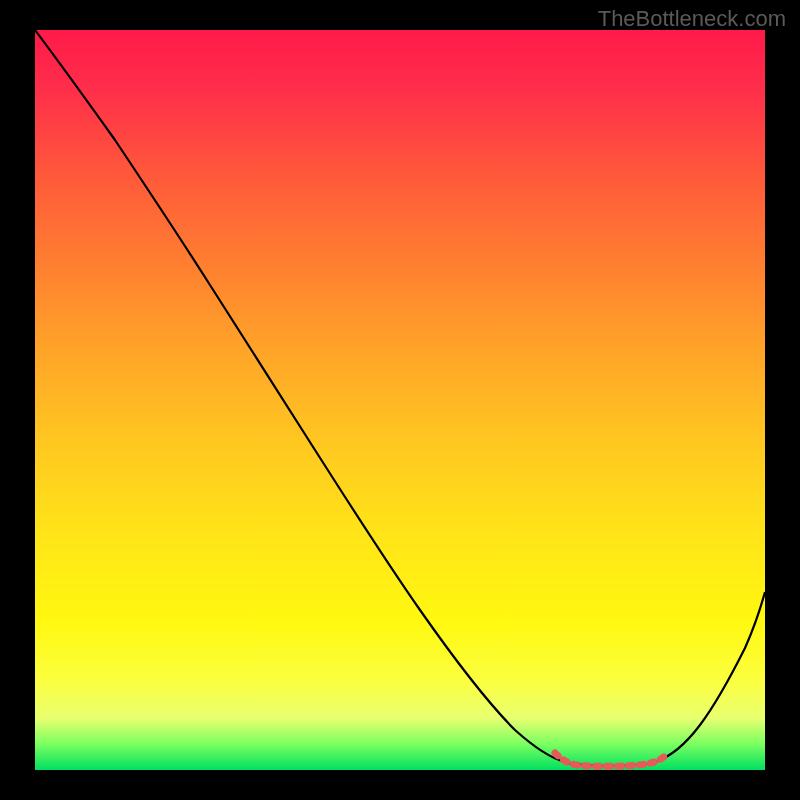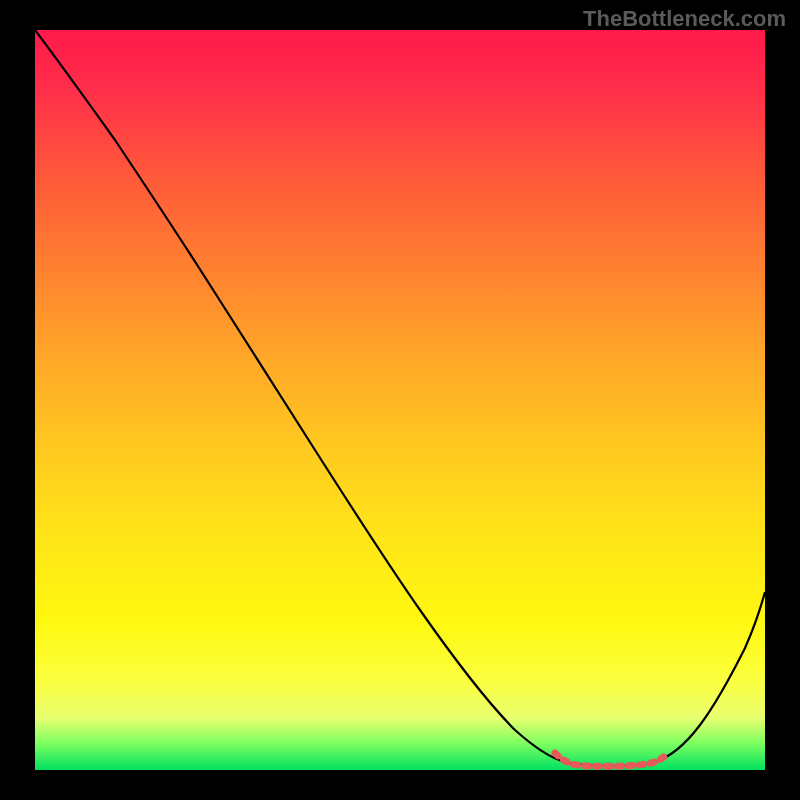--- a/index.html
+++ b/index.html
@@ -9,21 +9,21 @@
       background: #000;
       position: relative;
       font-family: Arial, sans-serif;
     }
     .watermark {
       position: absolute;
       top: 6px;
       right: 14px;
       color: #5a5a5a;
       font-size: 22px;
-      font-weight: 700;
+      font-weight: 400;
       z-index: 10;
     }
     .plot-area {
       position: absolute;
       left: 35px;
       top: 30px;
       width: 730px;
       height: 740px;
       background: linear-gradient(to bottom,
         #ff1a4a 0%,

